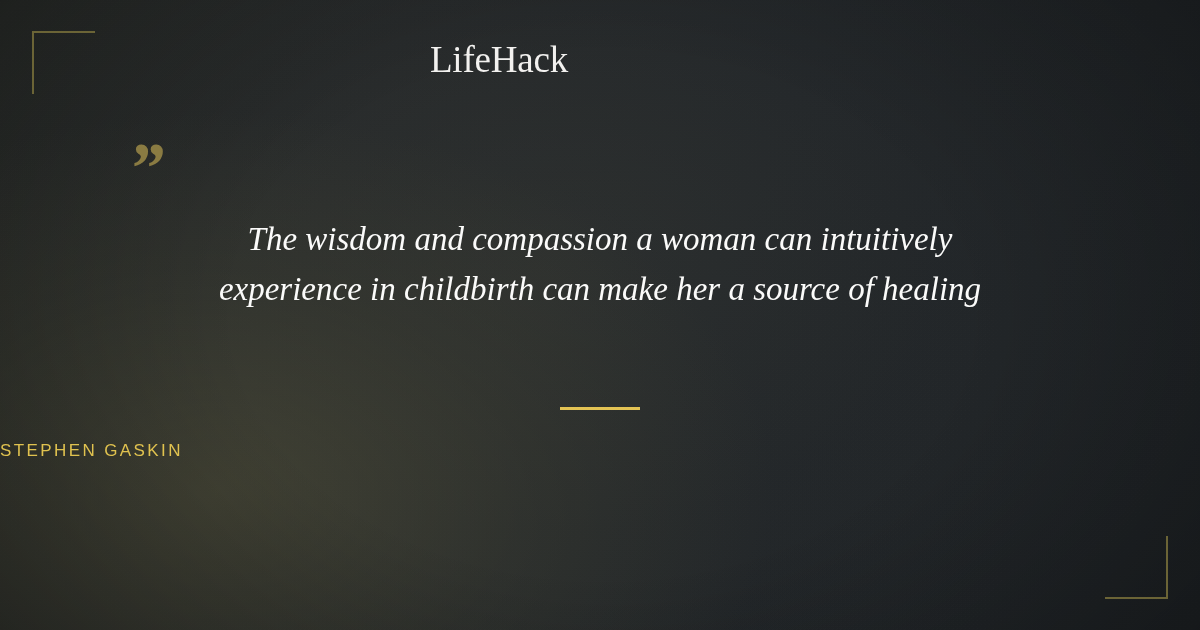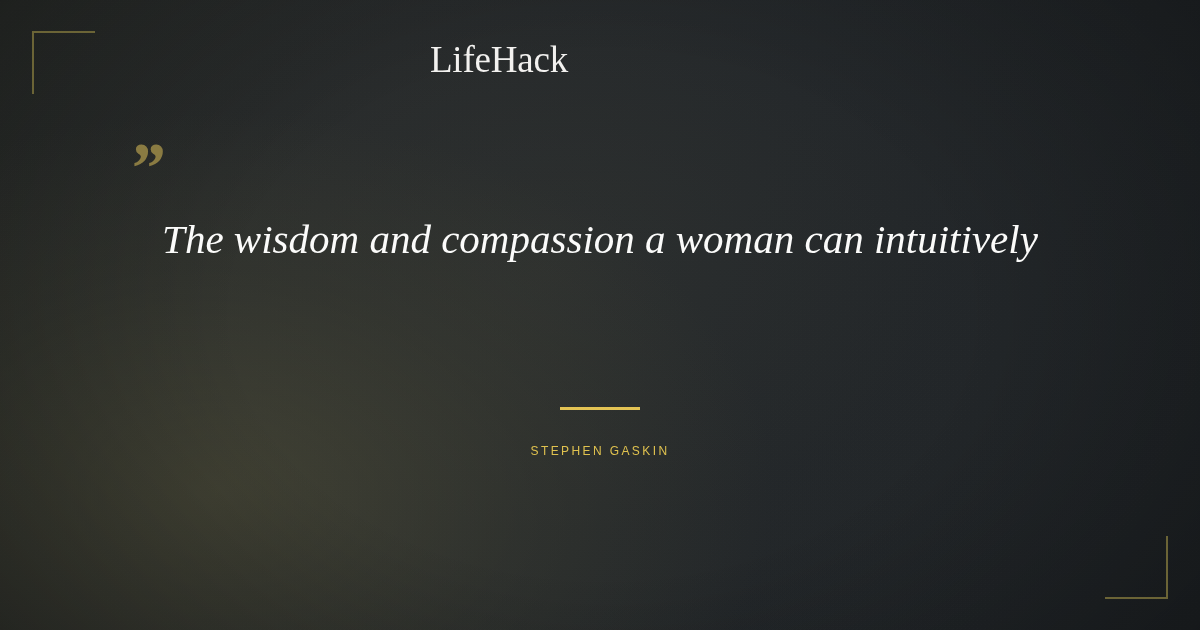--- a/index.html
+++ b/index.html
@@ -90,21 +90,21 @@
   .quote-block {
     position: absolute;
     left: 100px;
     top: 214px;
     width: 1000px;
     text-align: center;
   }
   .quote-line {
     font-family: "Liberation Serif", serif;
     font-style: italic;
-    font-size: 41px;
+    font-size: 33px;
     line-height: 50px;
     color: #fbfbfa;
     white-space: nowrap;
   }
 
   
   .divider-wrap {
     position: absolute;
     left: 0;
     top: 407px;
@@ -117,23 +117,23 @@
     height: 3px;
     background: #e3c354;
   }
 
   
   .attribution {
     position: absolute;
     left: 0;
     top: 439px;
     width: 1200px;
-    text-align: center;
+    text-align: left;
     font-family: "Liberation Sans", sans-serif;
-    font-size: 12px;
+    font-size: 17px;
     line-height: 24px;
     letter-spacing: 2.4px;
     color: #e0c24f;
   }
 </style>
 </head>
 <body>
 
 <div id="canvas">
 
@@ -143,20 +143,21 @@
 
   <div class="corner corner-tl"></div>
   <div class="corner corner-br"></div>
 
   <div class="logo">LifeHack</div>
 
   <div class="quote-mark">”</div>
 
   <div class="quote-block">
     <div class="quote-line">The wisdom and compassion a woman can intuitively</div>
+    <div class="quote-line">experience in childbirth can make her a source of healing</div>
   </div>
 
   <div class="divider-wrap">
     <div class="divider"></div>
   </div>
 
   <div class="attribution">STEPHEN GASKIN</div>
 
 </div>
 

